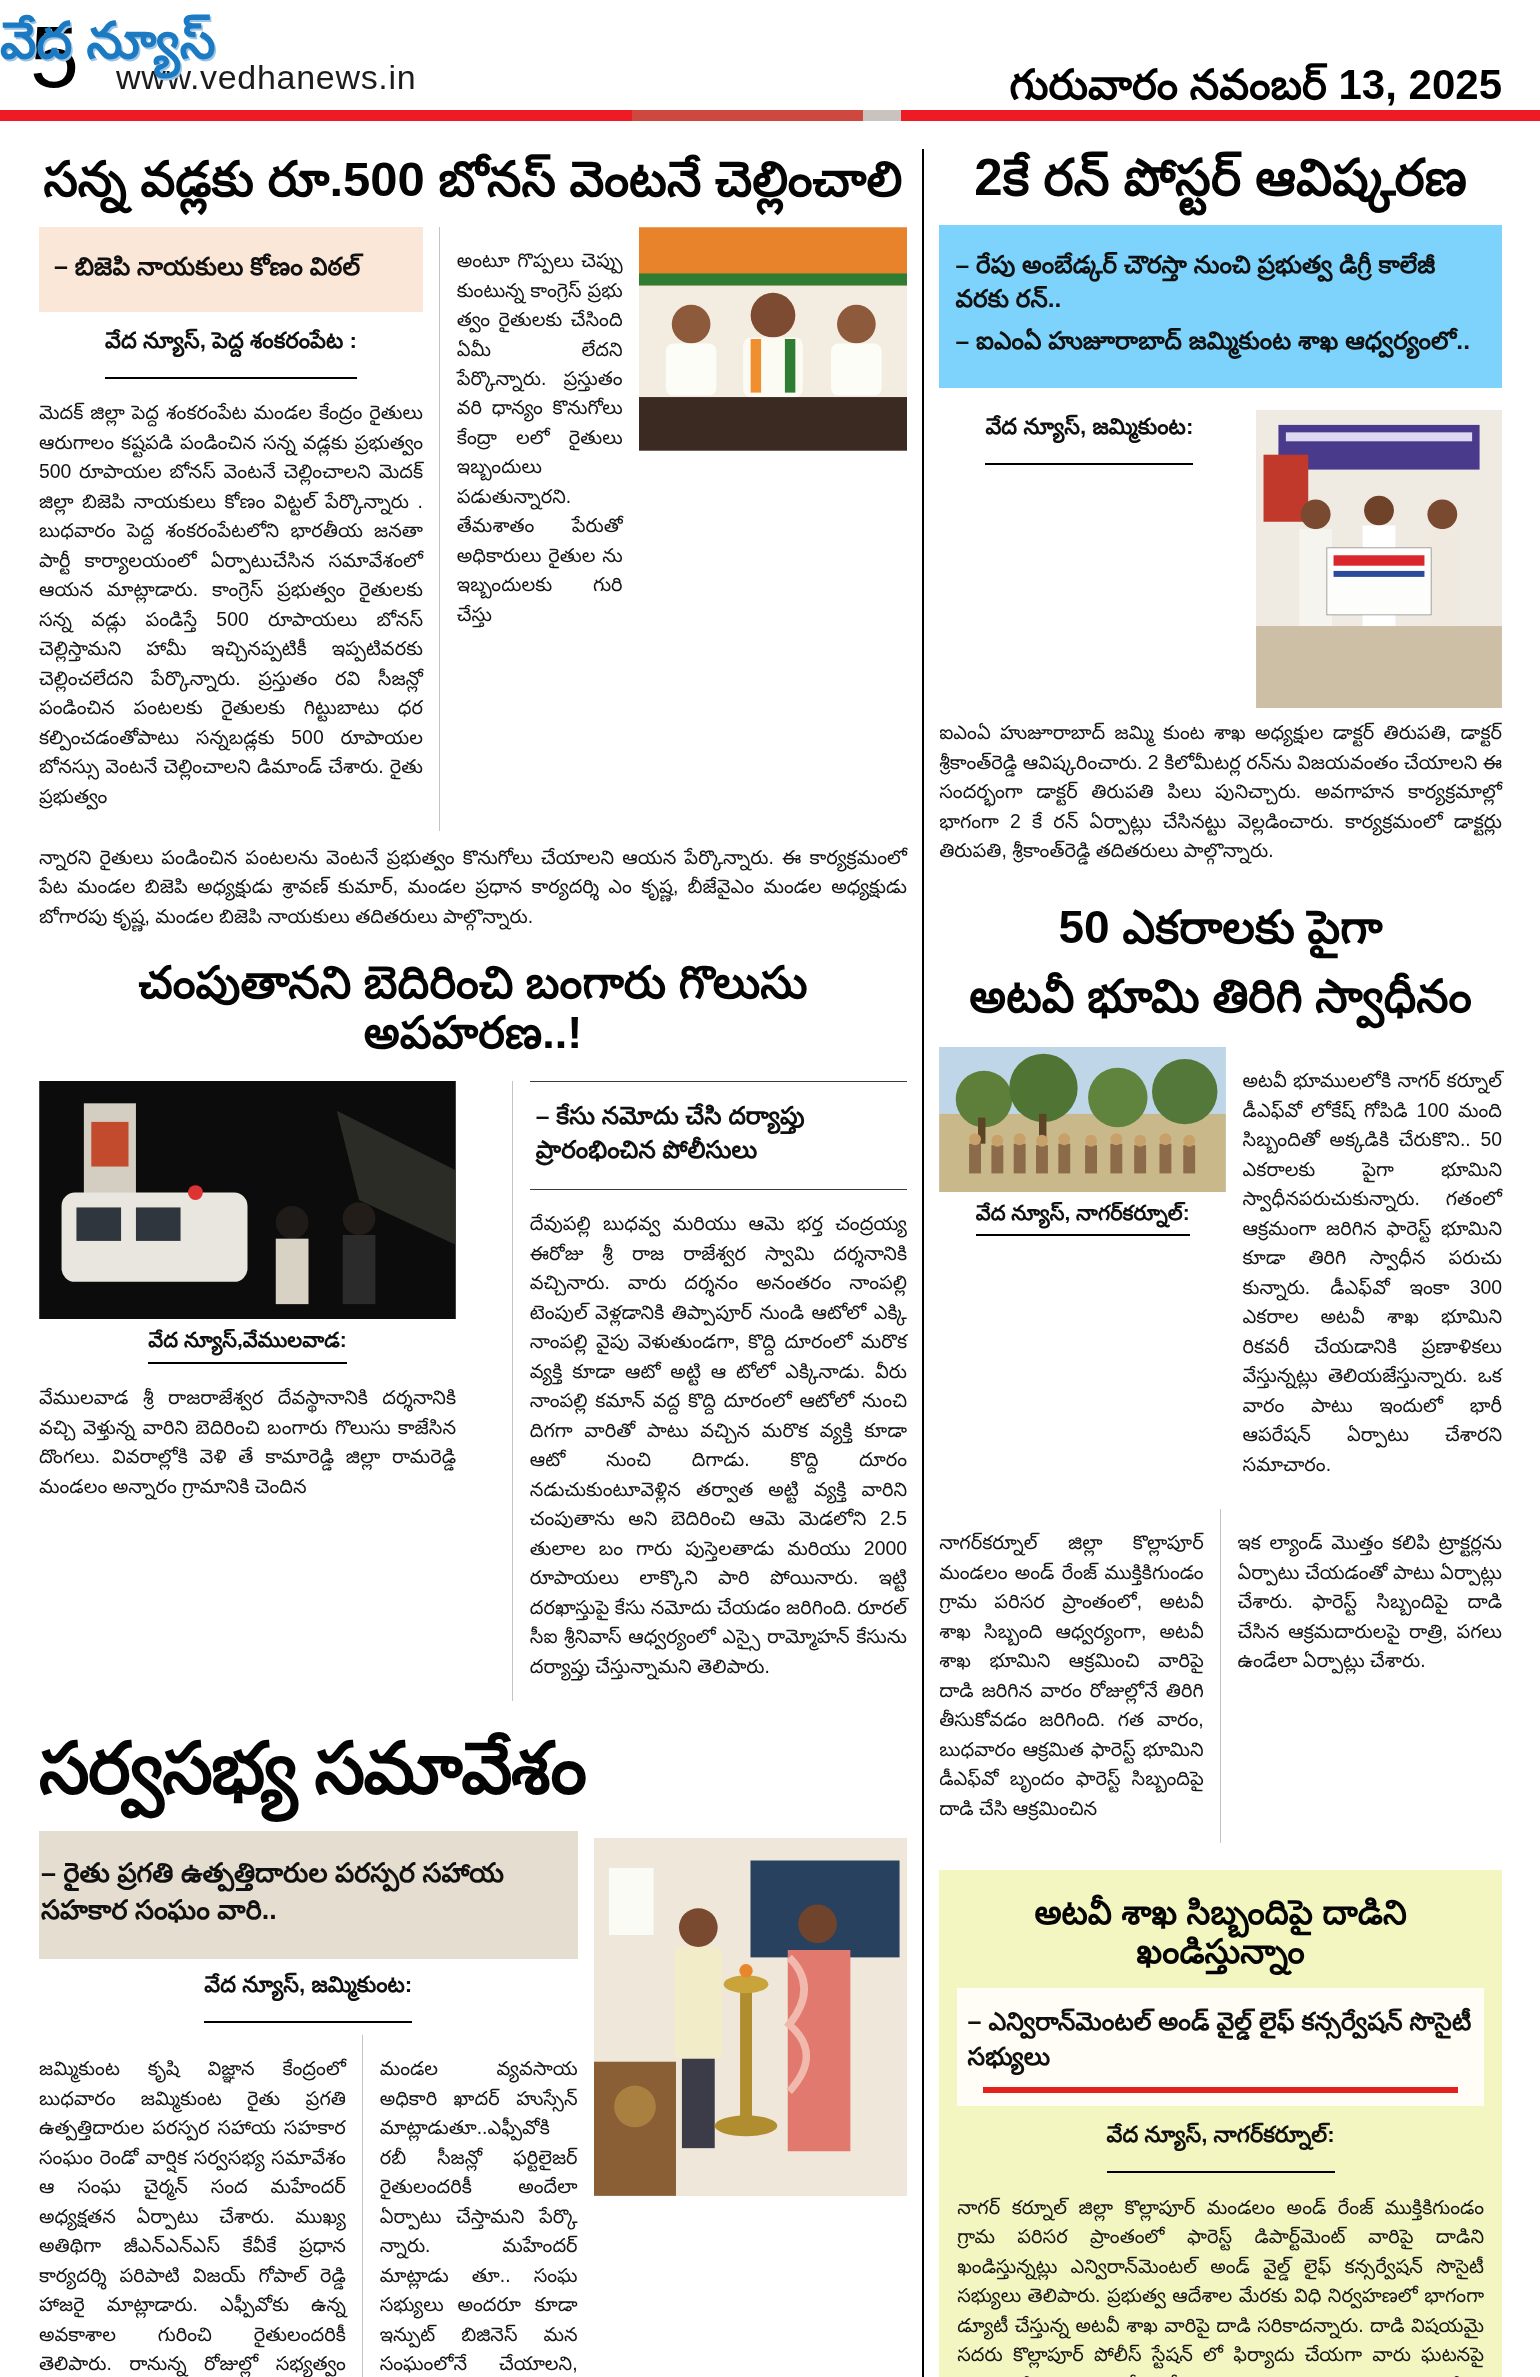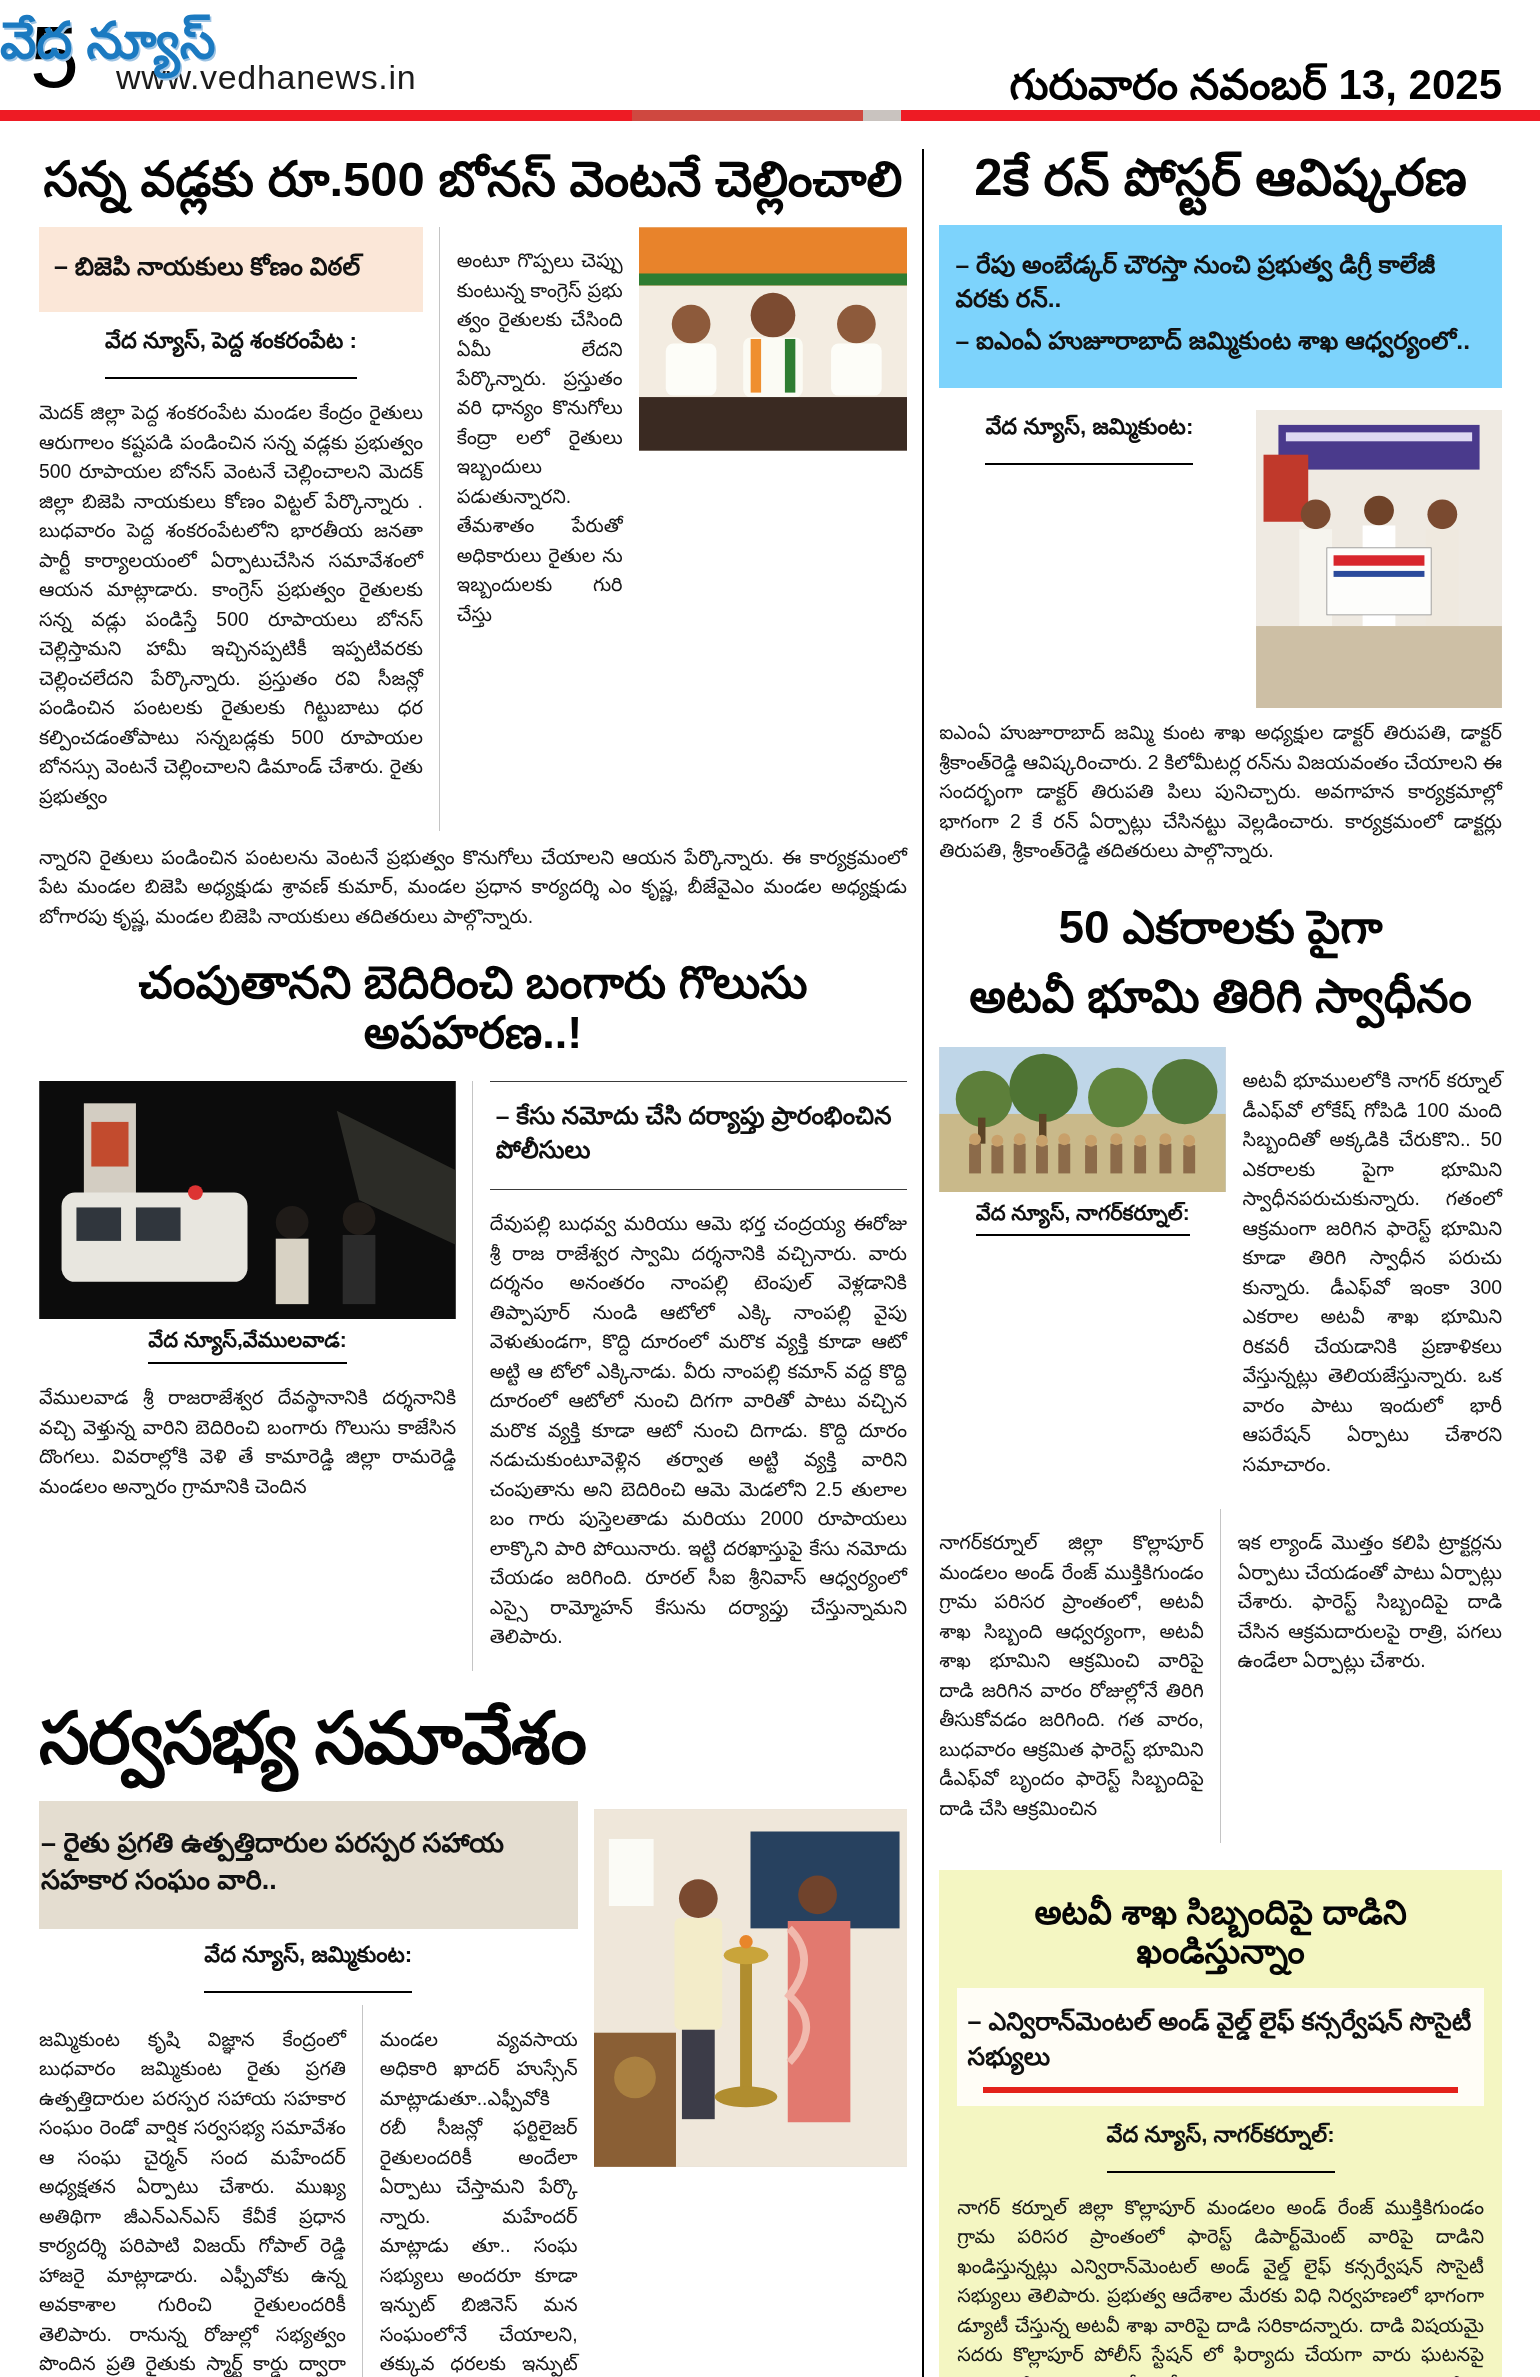--- a/index.html
+++ b/index.html
@@ -119,21 +119,21 @@
                 <circle cx="340" cy="190" r="22" fill="#1f1b18"></circle>
                   <rect x="318" y="212" width="44" height="88" fill="#d8d2c4"></rect>
                 <circle cx="430" cy="185" r="22" fill="#221d19"></circle>
                   <rect x="408" y="207" width="44" height="93" fill="#2b2b2b"></rect>
                 <polygon points="400,40 560,120 560,220 430,160" fill="#3a3a33" opacity="0.7"></polygon>
               </svg>
             </div>
             <div class="cap-center"><span>వేద న్యూస్,వేములవాడ:</span></div>
             <p class="body-txt">వేములవాడ శ్రీ రాజరాజేశ్వర దేవస్థానానికి దర్శనానికి వచ్చి వెళ్తున్న వారిని బెదిరించి బంగారు గొలుసు కాజేసిన దొంగలు. వివరాల్లోకి వెళి తే కామారెడ్డి జిల్లా రామరెడ్డి మండలం అన్నారం గ్రామానికి చెందిన</p>
           </div>
-          <div class="c2" style="flex:1;">
+          <div class="c2" style="flex:1;margin-left:40px;">
             <div class="sub-box chain-sub">– కేసు నమోదు చేసి దర్యాప్తు ప్రారంభించిన పోలీసులు</div>
             <p class="body-txt">దేవుపల్లి బుధవ్వ మరియు ఆమె భర్త చంద్రయ్య ఈరోజు శ్రీ రాజ రాజేశ్వర స్వామి దర్శనానికి వచ్చినారు. వారు దర్శనం అనంతరం నాంపల్లి టెంపుల్ వెళ్లడానికి తిప్పాపూర్ నుండి ఆటోలో ఎక్కి నాంపల్లి వైపు వెళుతుండగా, కొద్ది దూరంలో మరొక వ్యక్తి కూడా ఆటో అట్టి ఆ టోలో ఎక్కినాడు. వీరు నాంపల్లి కమాన్ వద్ద కొద్ది దూరంలో ఆటోలో నుంచి దిగగా వారితో పాటు వచ్చిన మరొక వ్యక్తి కూడా ఆటో నుంచి దిగాడు. కొద్ది దూరం నడుచుకుంటూవెళ్లిన తర్వాత అట్టి వ్యక్తి వారిని చంపుతాను అని బెదిరించి ఆమె మెడలోని 2.5 తులాల బం గారు పుస్తెలతాడు మరియు 2000 రూపాయలు లాక్కొని పారి పోయినారు. ఇట్టి దరఖాస్తుపై కేసు నమోదు చేయడం జరిగింది. రూరల్ సీఐ శ్రీనివాస్ ఆధ్వర్యంలో ఎస్సై రామ్మోహన్ కేసును దర్యాప్తు చేస్తున్నామని తెలిపారు.</p>
           </div>
         </div>
       </article>
 
       <article class="a-sarva">
         <h1 class="hl">సర్వసభ్య సమావేశం</h1>
         <div class="cols">
           <div style="flex:1;">

